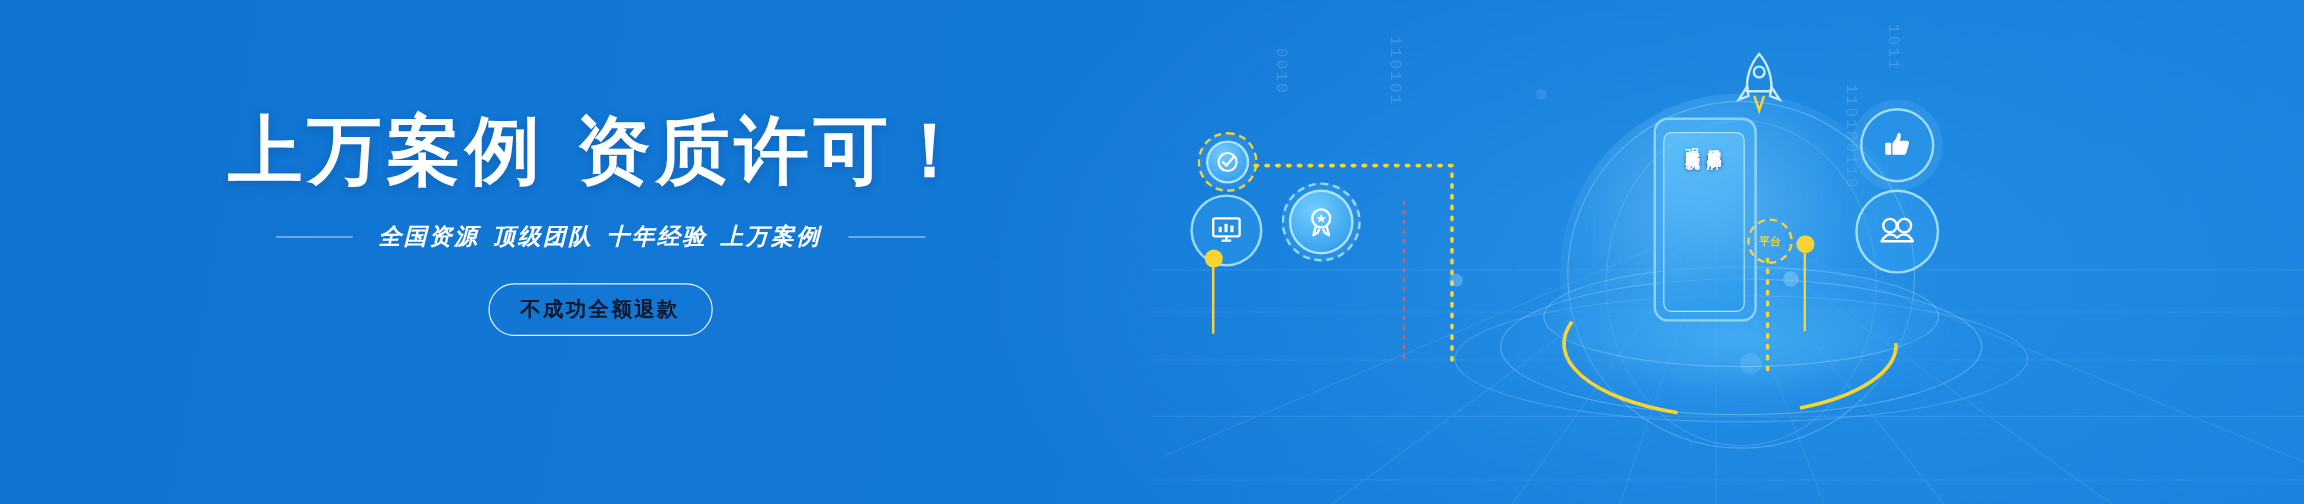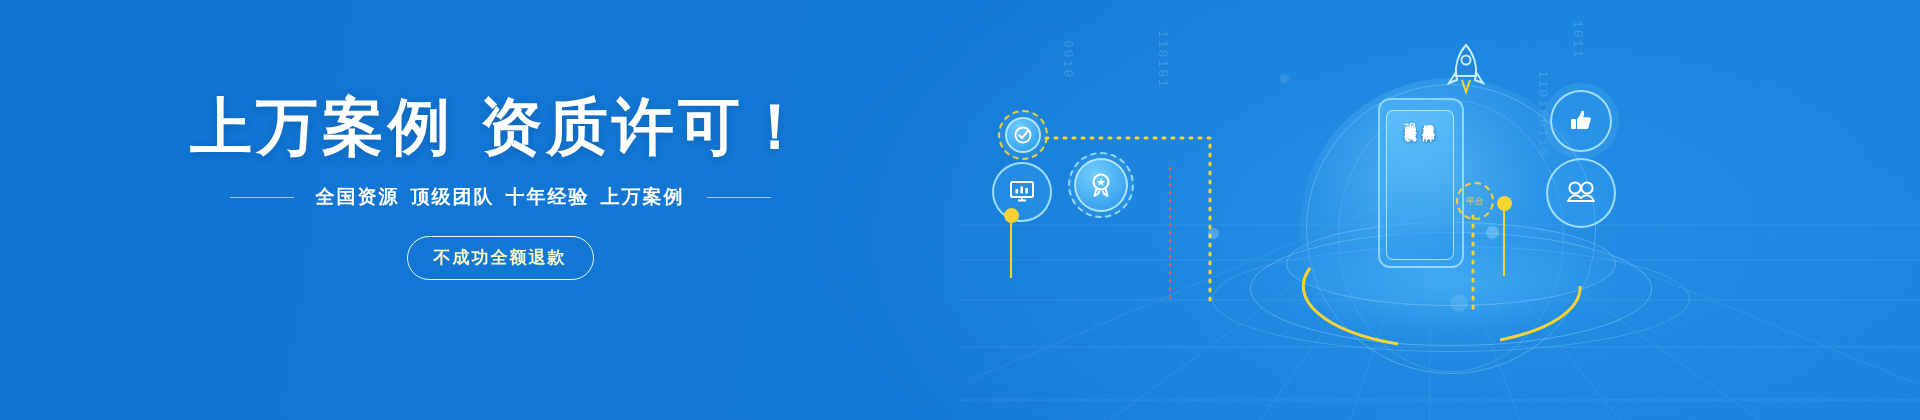--- a/index.html
+++ b/index.html
@@ -58,30 +58,31 @@
   .sub-rule {
     display: block;
     width: 64px; height: 1px;
     background: rgba(255,255,255,0.62);
   }
   .subtitle {
     color: #ffffff;
     font-size: 19px;
     font-weight: bold;
     letter-spacing: 2px;
+    font-style: italic;
   }
   .subtitle .sp { display: inline-block; width: 11px; }
 
   .cta-wrap { margin-top: 26px; }
   .cta-button {
     display: inline-block;
     padding: 9px 26px 10px;
     border: 1px solid rgba(255,255,255,0.92);
     border-radius: 22px;
-    color: #fef9c3;
+    color: #0f172a;
     font-size: 17px;
     font-weight: bold;
     letter-spacing: 2px;
     background: transparent;
     cursor: pointer;
   }
 
   
   .illus { position: absolute; left: 950px; top: 0; width: 970px; height: 420px; z-index: 4; }
 
@@ -180,21 +181,21 @@
     border: 2px solid rgba(190,240,255,0.80);
   }
   .ico-dashed-y { border: 2px dashed #f6d32a; }
   .pin-stem { position: absolute; width: 2px; background: #f7d433; }
   .pin-head { position: absolute; width: 15px; height: 15px; border-radius: 50%; background: #f7d433; }
   .tag-circle {
     position: absolute;
     width: 34px; height: 34px; border-radius: 50%;
     border: 2px dashed #f7d433;
     display: flex; align-items: center; justify-content: center;
-    color: #f7d433; font-size: 9px; font-weight: normal; text-align: right;
+    color: #f7d433; font-size: 9px; font-weight: bold; text-align: right;
   }
   .binary {
     position: absolute;
     color: rgba(160,220,255,0.26);
     font-family: "Liberation Mono", "DejaVu Sans Mono", monospace;
     font-size: 13px;
     writing-mode: vertical-rl;
     letter-spacing: 2px;
   }
   .bubble { position: absolute; border-radius: 50%; background: rgba(190,235,255,0.30); }

